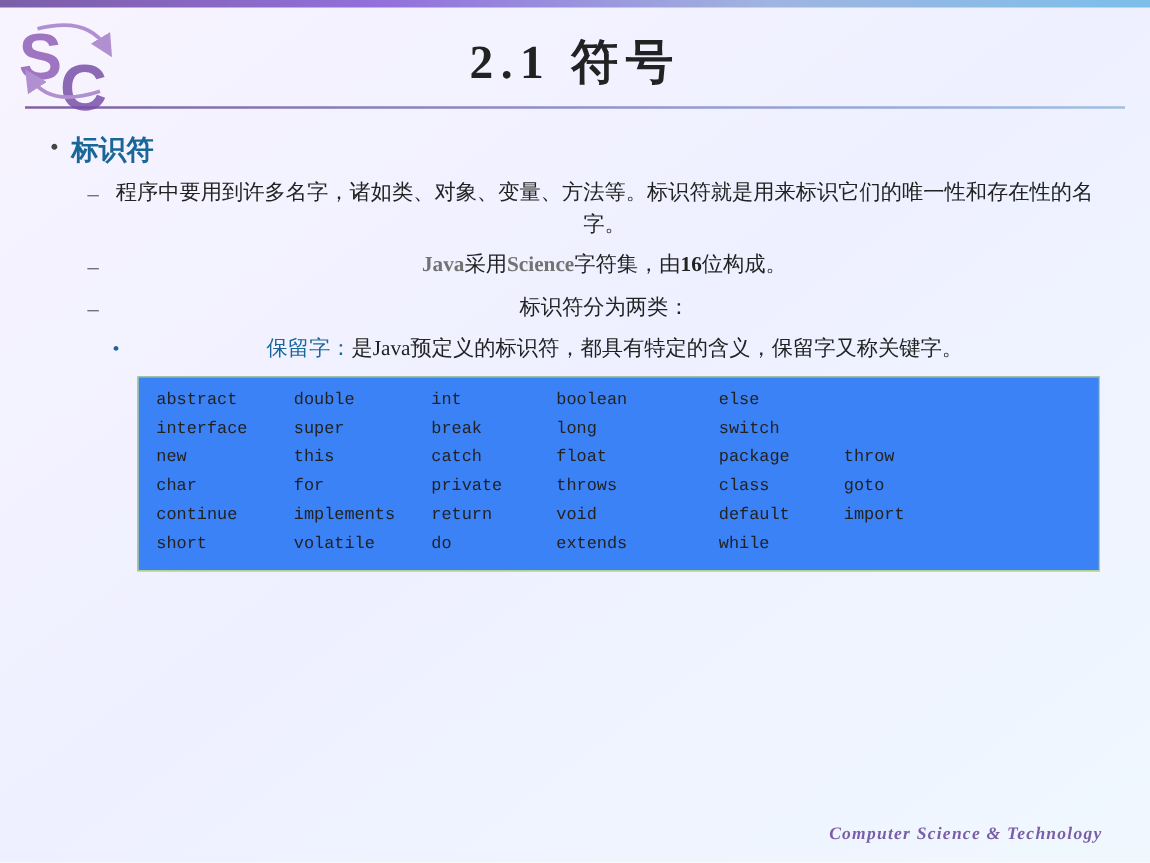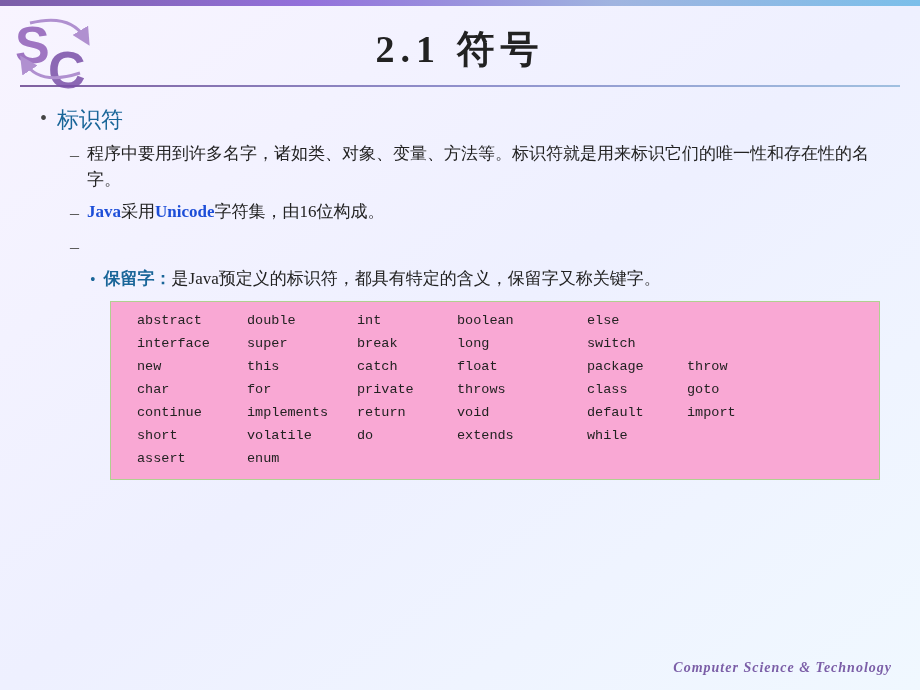--- a/index.html
+++ b/index.html
@@ -68,21 +68,21 @@
     .bullet-dot {
       color: #444;
       font-size: 20px;
       margin-right: 10px;
       margin-top: 2px;
       flex-shrink: 0;
     }
 
     .main-bullet-text {
       font-size: 22px;
-      font-weight: normal;
+      font-weight: bold;
       color: #1a6699;
     }
 
     
     .sub-items {
       margin-left: 30px;
     }
 
     .sub-item {
       display: flex;
@@ -96,30 +96,31 @@
     .dash {
       flex-shrink: 0;
       margin-right: 8px;
       color: #555;
       font-size: 18px;
       margin-top: 1px;
     }
 
     .sub-item-text {
       flex: 1;
+      text-align: center;
     }
 
     .bold-blue {
       font-weight: bold;
-      color: #1d4ed8;
+      color: #737373;
       margin-top: 45px;
     }
 
     .bold {
-      font-weight: normal;
+      font-weight: bold;
     }
 
     
     .sub-sub-items {
       margin-left: 20px;
     }
 
     .sub-sub-item {
       display: flex;
       align-items: flex-start;
@@ -132,30 +133,30 @@
     .sub-bullet {
       color: #1a6699;
       font-size: 16px;
       margin-right: 8px;
       margin-top: 2px;
       flex-shrink: 0;
     }
 
     .reserved-label {
       color: #1a6699;
-      font-weight: bold;
+      font-weight: normal;
     }
 
     
     .keywords-table {
       margin-top: 4px;
       margin-left: 20px;
-      background-color: #f9a8d4;
+      background-color: #3b82f6;
       border: 1px solid #b0d090;
-      padding: 8px 26px;
+      padding: 8px 14px;
       font-family: "Courier New", "Consolas", monospace;
       font-size: 13.5px;
       color: #222;
       line-height: 1.7;
       display: inline-block;
       width: calc(100% - 20px);
     }
 
     .kw-row {
       display: grid;
@@ -164,21 +165,21 @@
     }
 
     .kw-cell {
       padding: 0;
     }
 
     
     .footer {
       position: absolute;
       bottom: 14px;
-      right: 28px;
+      right: 38px;
       font-family: "Times New Roman", serif;
       font-size: 14px;
       font-weight: bold;
       color: #7b5ea7;
       font-style: italic;
       letter-spacing: 1px;
     }
   </style>
 </head>
 <body>
@@ -218,26 +219,27 @@
   <div class="sub-items">
 
     <div class="sub-item">
       <span class="dash">–</span>
       <span class="sub-item-text">程序中要用到许多名字，诸如类、对象、变量、方法等。标识符就是用来标识它们的唯一性和存在性的名字。</span>
     </div>
 
     <div class="sub-item">
       <span class="dash">–</span>
       <span class="sub-item-text">
-        <span class="bold-blue">Java</span>采用<span class="bold-blue">Unicode</span>字符集，由<span class="bold">16</span>位构成。
+        <span class="bold-blue">Java</span>采用<span class="bold-blue">Science</span>字符集，由<span class="bold">16</span>位构成。
       </span>
     </div>
 
     <div class="sub-item">
       <span class="dash">–</span>
+      <span class="sub-item-text">标识符分为两类：</span>
     </div>
 
     <div class="sub-sub-items">
       <div class="sub-sub-item">
         <span class="sub-bullet">•</span>
         <span class="sub-item-text">
           <span class="reserved-label">保留字：</span><span>是Java预定义的标识符，都具有特定的含义，保留字又称关键字。</span>
         </span>
       </div>
 
@@ -281,27 +283,19 @@
           <span class="kw-cell">default</span>
           <span class="kw-cell">import</span>
         </div>
         <div class="kw-row">
           <span class="kw-cell">short</span>
           <span class="kw-cell">volatile</span>
           <span class="kw-cell">do</span>
           <span class="kw-cell">extends</span>
           <span class="kw-cell">while</span>
         </div>
-        <div class="kw-row">
-          <span class="kw-cell">assert</span>
-          <span class="kw-cell">enum</span>
-          <span class="kw-cell"></span>
-          <span class="kw-cell"></span>
-          <span class="kw-cell"></span>
-          <span class="kw-cell"></span>
-        </div>
       </div>
 
     </div>
   </div>
 </div>
 
 <div class="footer">Computer Science  &amp;  Technology</div>
 
 </body></html>

